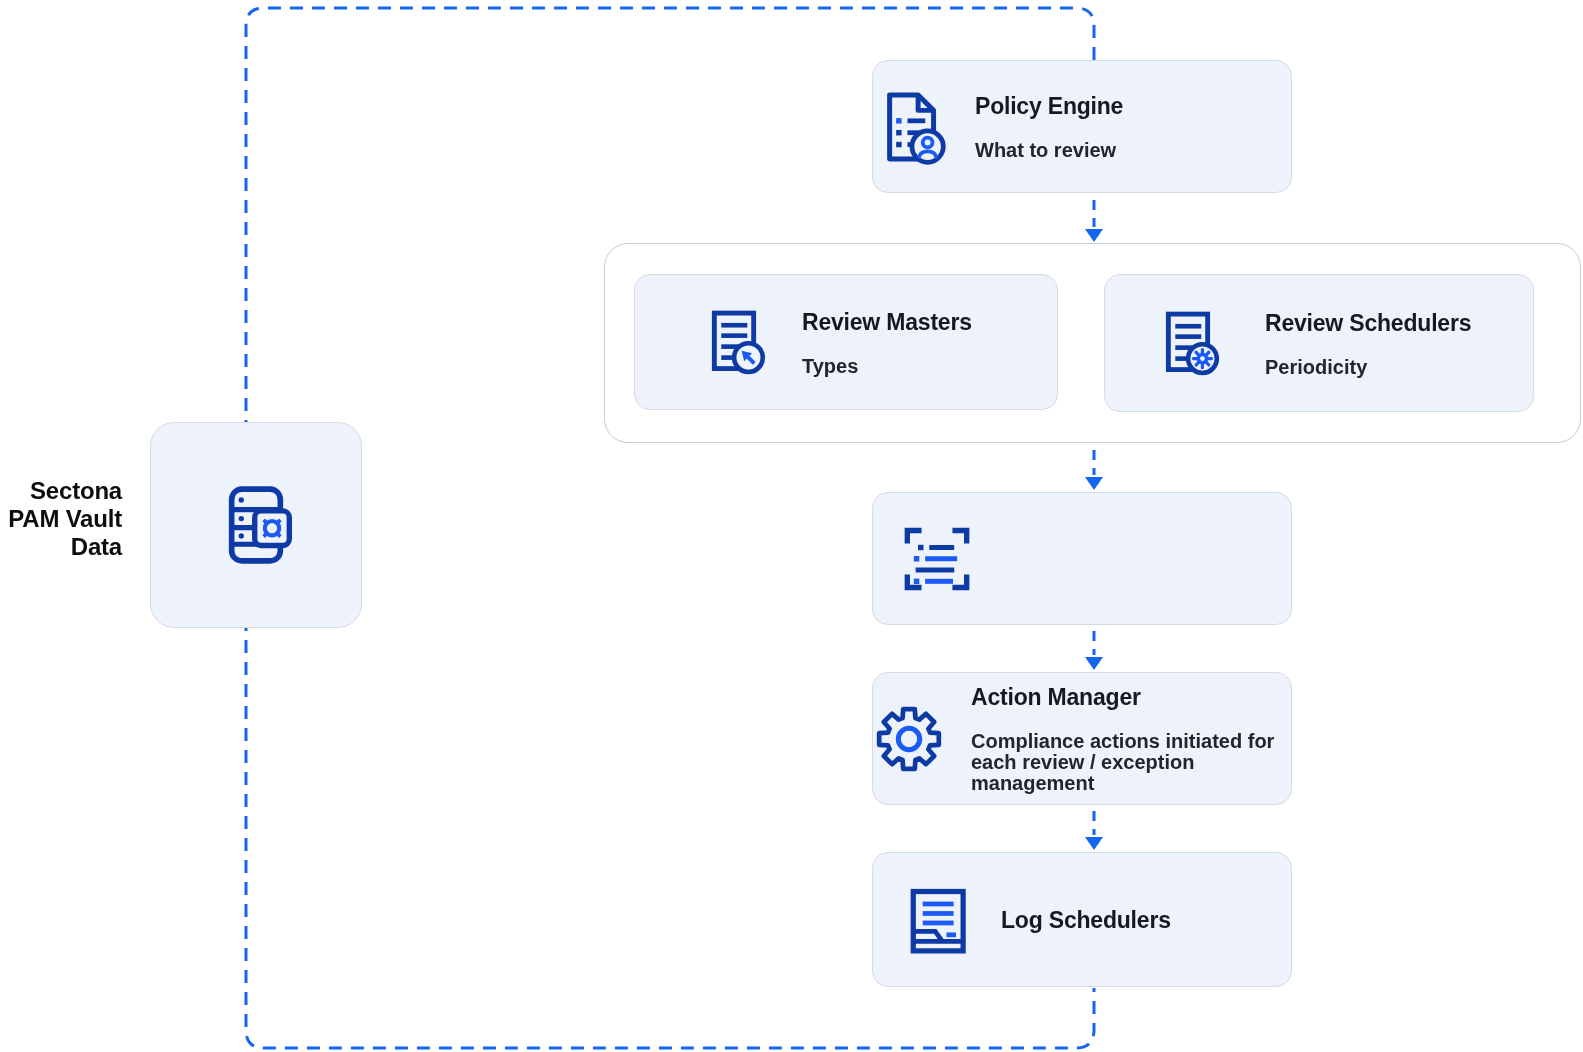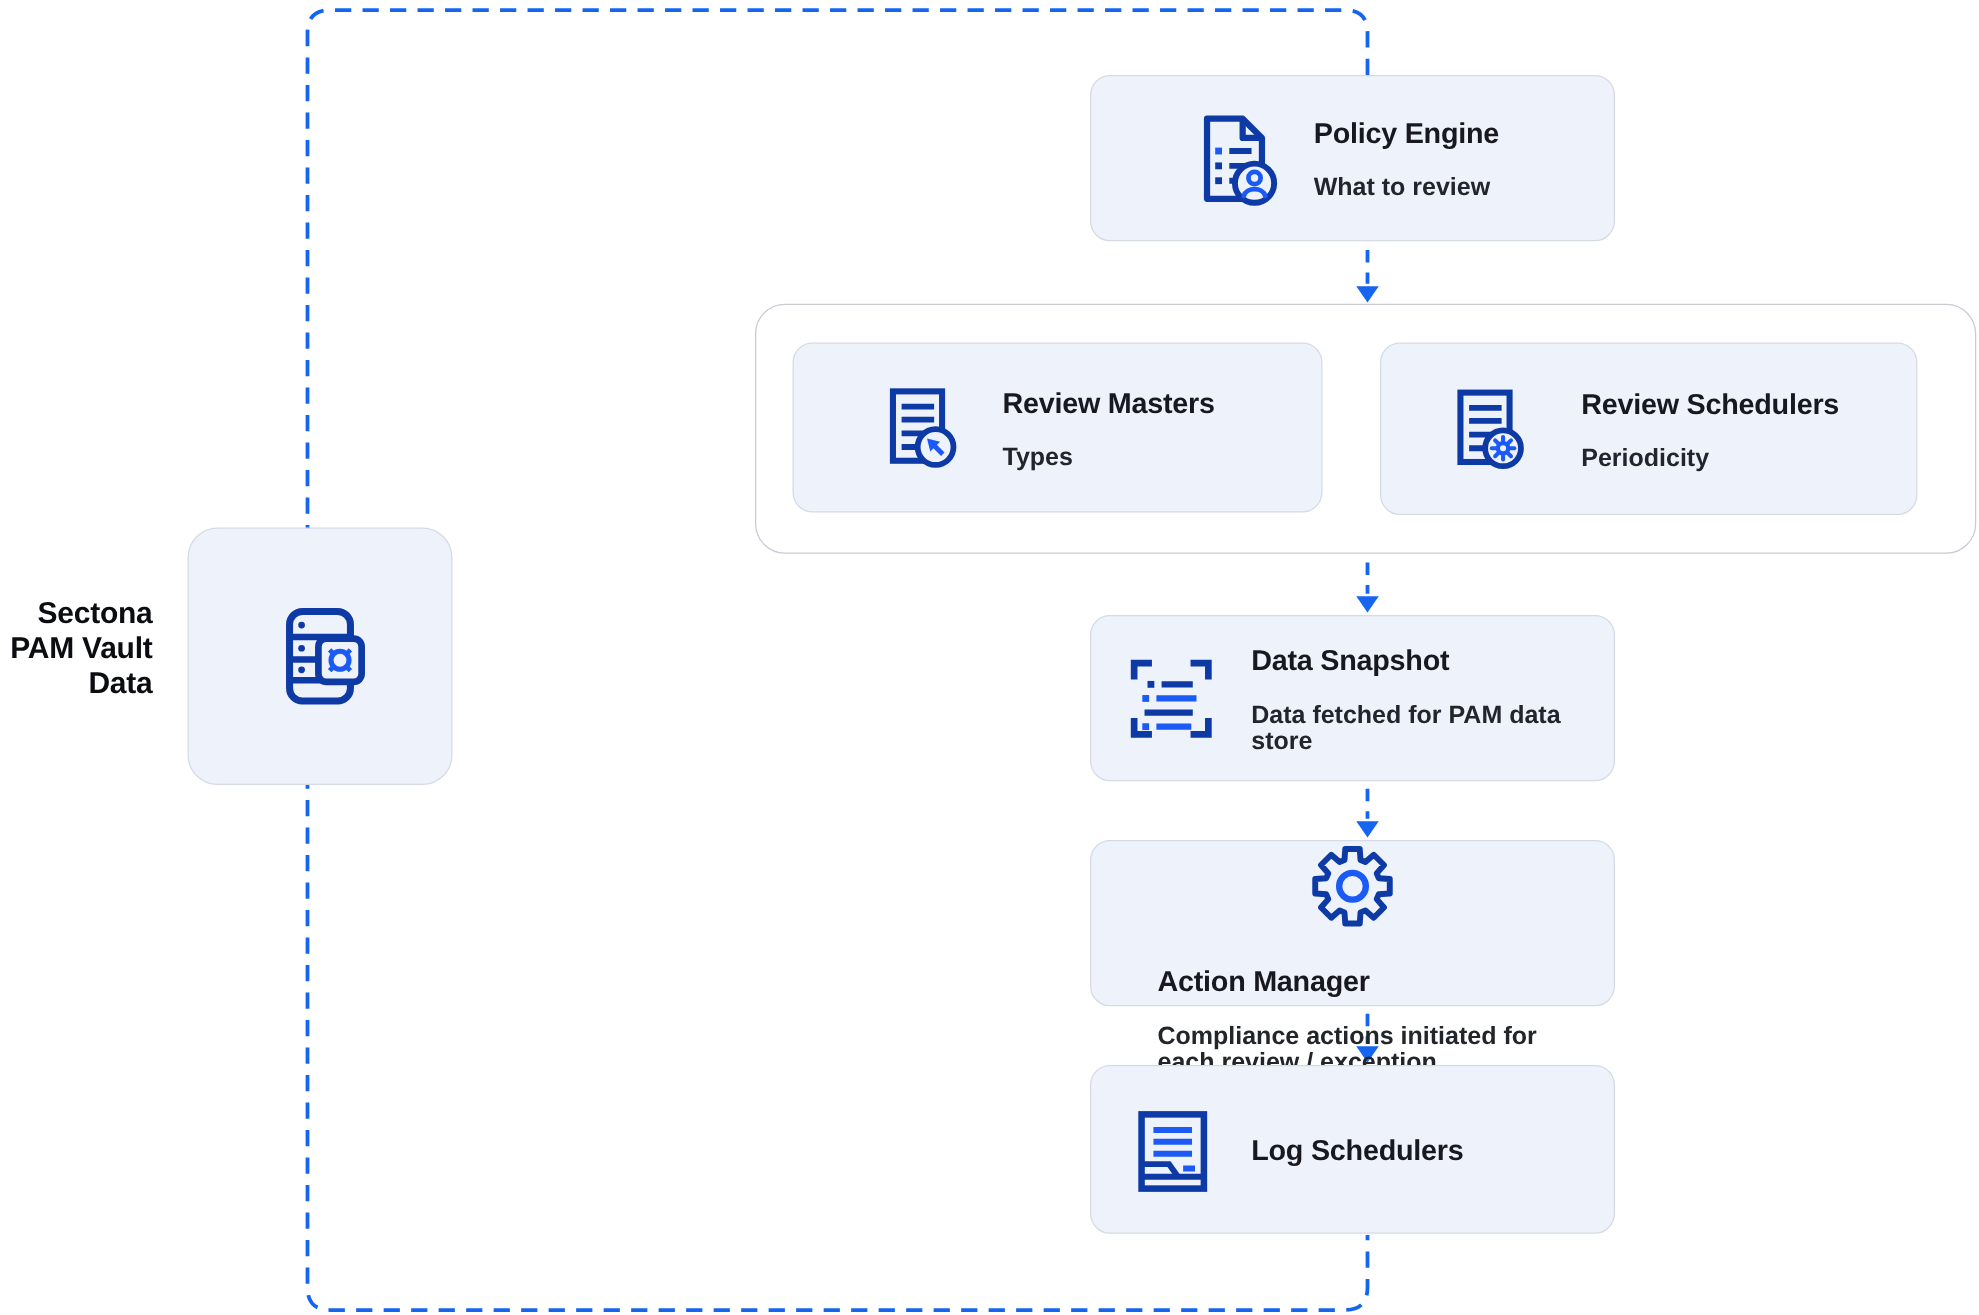--- a/index.html
+++ b/index.html
@@ -10,29 +10,29 @@
   .connectors{position:absolute;left:0;top:0;width:1583px;height:1052px;pointer-events:none;}
   .card{
     position:absolute;display:flex;align-items:center;box-sizing:border-box;
     background:#eef2fb;border:1px solid #d5dae6;border-radius:16px;
   }
   .card .txt{display:flex;flex-direction:column;}
   .title{font-size:23px;font-weight:700;color:#17191f;letter-spacing:-0.2px;line-height:28px;}
   .subtitle{font-size:20px;font-weight:600;color:#222529;line-height:21px;margin-top:20px;max-width:312px;}
   .icon{flex:0 0 auto;}
 
-  #card-policy{left:872px;top:60px;width:420px;height:133px;padding-left:76px;gap:26px;}
+  #card-policy{left:872px;top:60px;width:420px;height:133px;gap:26px;}
   #group-review{
     position:absolute;left:604px;top:243px;width:977px;height:200px;box-sizing:border-box;
     background:#ffffff;border:1.5px solid #c8cbd4;border-radius:24px;
   }
   #card-masters{left:634px;top:274px;width:424px;height:136px;padding-left:62px;gap:31px;}
   #card-schedulers{left:1104px;top:274px;width:430px;height:138px;padding-left:46px;gap:40px;}
   #card-snapshot{left:872px;top:492px;width:420px;height:133px;padding-left:26px;gap:26px;}
-  #card-action{left:872px;top:672px;width:420px;height:133px;gap:26px;flex-direction:column;}
+  #card-action{left:872px;top:672px;width:420px;height:133px;gap:26px;}
   #card-log{left:872px;top:852px;width:420px;height:135px;padding-left:26px;gap:26px;}
   #card-source{left:150px;top:422px;width:212px;height:206px;border-radius:24px;justify-content:center;}
 
   #source-label{
     position:absolute;left:2px;top:477px;width:120px;text-align:right;
     font-size:24px;font-weight:700;color:#0b0d10;line-height:28px;letter-spacing:-0.2px;
   }
 </style>
 </head>
 <body>
@@ -162,24 +162,20 @@
         <path d="M19 56 H7 V45"></path>
       </g>
       <rect x="16" y="20" width="4.6" height="4.6" fill="#0d3aa4"></rect>
       <line x1="25.5" y1="22.3" x2="46.5" y2="22.3" stroke="#0d3aa4" stroke-width="4.2"></line>
       <rect x="12.5" y="29.5" width="4.6" height="4.6" fill="#1b5af5"></rect>
       <line x1="22" y1="31.8" x2="49" y2="31.8" stroke="#1b5af5" stroke-width="4.2"></line>
       <line x1="14" y1="41.3" x2="46.5" y2="41.3" stroke="#0d3aa4" stroke-width="4.2"></line>
       <rect x="12.5" y="48.5" width="4.6" height="4.6" fill="#1b5af5"></rect>
       <line x1="22" y1="50.8" x2="45.5" y2="50.8" stroke="#1b5af5" stroke-width="4.2"></line>
     </svg>
-    <div class="txt">
-      <div class="title">Data Snapshot</div>
-      <div class="subtitle">Data fetched for PAM data store</div>
-    </div>
   </div>
 
   <div class="card" id="card-action">
     <svg class="icon" width="72" height="72" viewBox="0 0 64 64">
       <path d="M58.5 26.85 L58.5 37.15 L50.65 37.7 L49.22 41.16 L54.38 47.1 L47.1 54.38 L41.16 49.22 L37.7 50.65 L37.15 58.5 L26.85 58.5 L26.3 50.65 L22.84 49.22 L16.9 54.38 L9.62 47.1 L14.78 41.16 L13.35 37.7 L5.5 37.15 L5.5 26.85 L13.35 26.3 L14.78 22.84 L9.62 16.9 L16.9 9.62 L22.84 14.78 L26.3 13.35 L26.85 5.5 L37.15 5.5 L37.7 13.35 L41.16 14.78 L47.1 9.62 L54.38 16.9 L49.22 22.84 L50.65 26.3 Z" fill="none" stroke="#0d3aa4" stroke-width="4.2" stroke-linejoin="round"></path>
       <circle cx="32" cy="32" r="9.5" fill="none" stroke="#1b5af5" stroke-width="4.5"></circle>
     </svg>
     <div class="txt">
       <div class="title">Action Manager</div>
       <div class="subtitle">Compliance actions initiated for each review / exception management</div>

